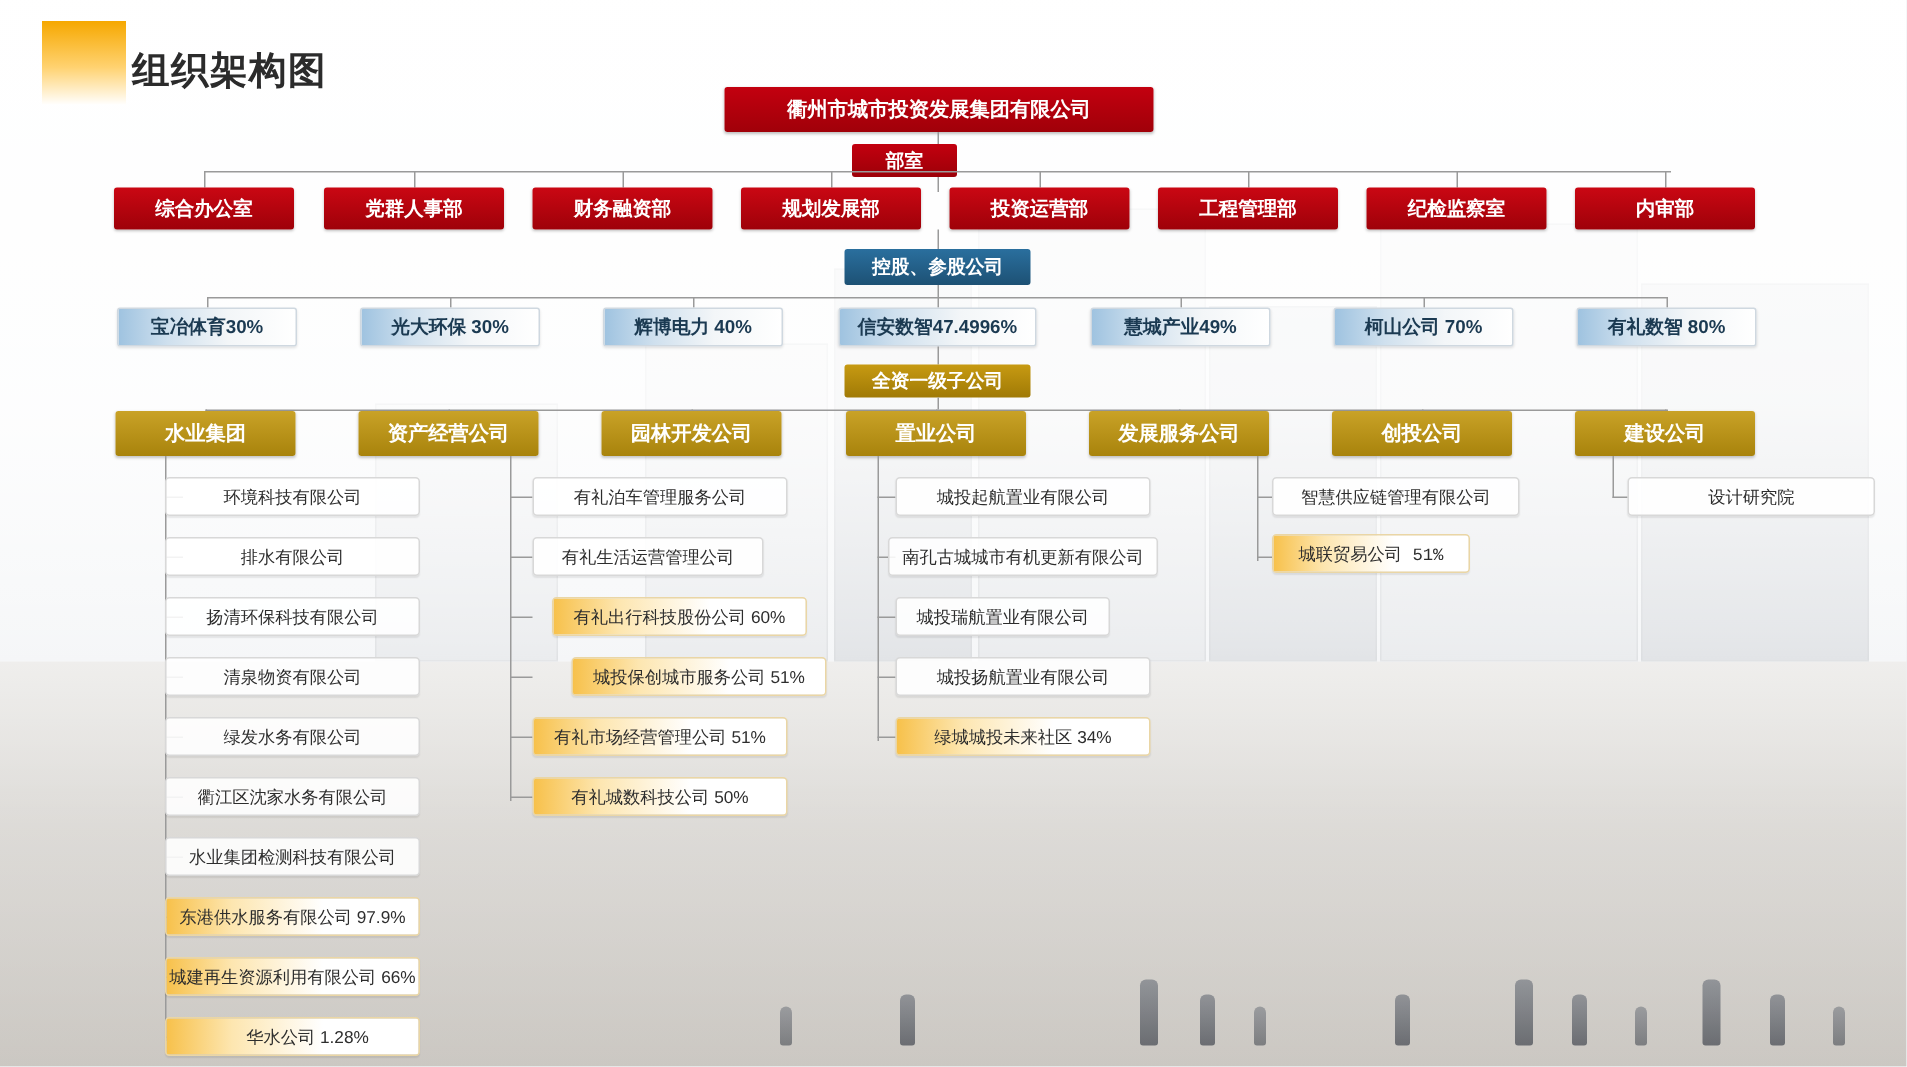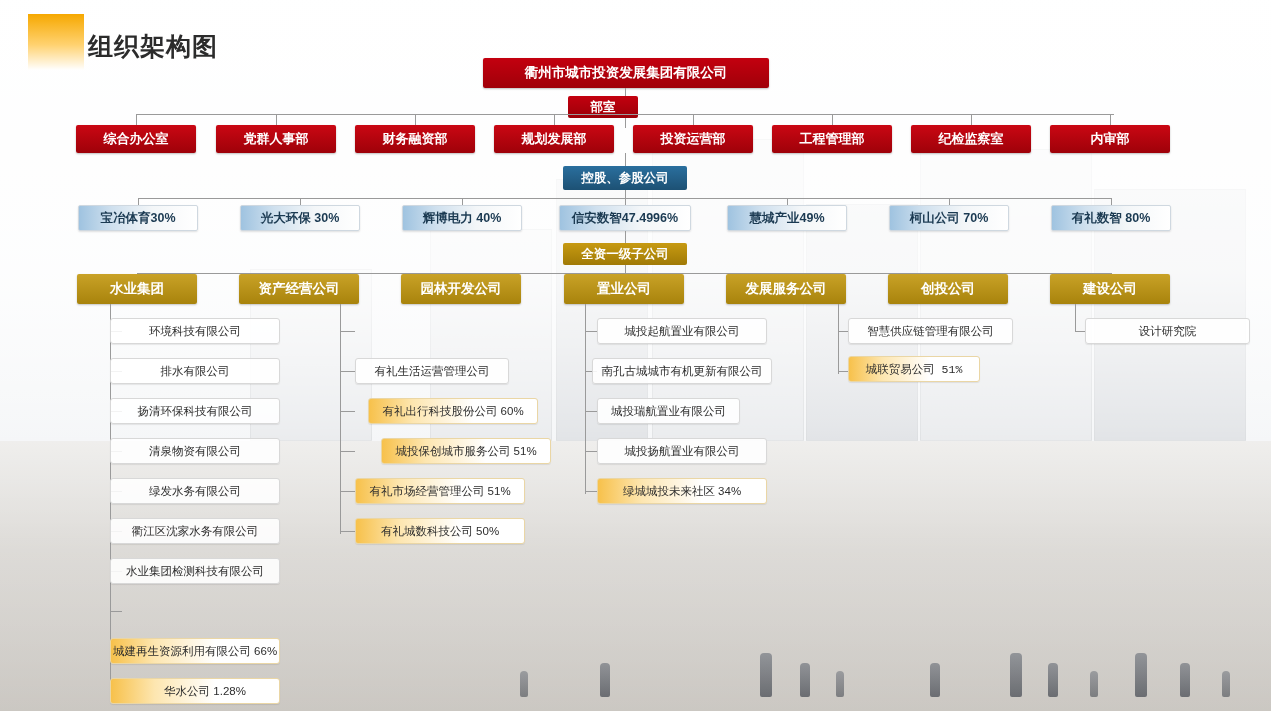--- a/index.html
+++ b/index.html
@@ -179,31 +179,33 @@
   <div class="ln hl" style="left:110px;top:651px;width:12px;"></div>
   <div class="ln hl" style="left:110px;top:691px;width:12px;"></div>
 
   <div class="box leaf" style="left:110px;top:318px;width:170px;">环境科技有限公司</div>
   <div class="box leaf" style="left:110px;top:358px;width:170px;">排水有限公司</div>
   <div class="box leaf" style="left:110px;top:398px;width:170px;">扬清环保科技有限公司</div>
   <div class="box leaf" style="left:110px;top:438px;width:170px;">清泉物资有限公司</div>
   <div class="box leaf" style="left:110px;top:478px;width:170px;">绿发水务有限公司</div>
   <div class="box leaf" style="left:110px;top:518px;width:170px;">衢江区沈家水务有限公司</div>
   <div class="box leaf" style="left:110px;top:558px;width:170px;">水业集团检测科技有限公司</div>
+  <div class="box leaf amber" style="left:110px;top:598px;width:170px;">东港供水服务有限公司 97.9%</div>
   <div class="box leaf amber" style="left:110px;top:638px;width:170px;">城建再生资源利用有限公司 66%</div>
   <div class="box leaf amber" style="left:110px;top:678px;width:170px;padding-left:20px;">华水公司 1.28%</div>
 
   <div class="ln vl" style="left:340px;top:304px;height:230px;"></div>
   <div class="ln hl" style="left:340px;top:331px;width:15px;"></div>
   <div class="ln hl" style="left:340px;top:371px;width:15px;"></div>
   <div class="ln hl" style="left:340px;top:411px;width:15px;"></div>
   <div class="ln hl" style="left:340px;top:451px;width:15px;"></div>
   <div class="ln hl" style="left:340px;top:491px;width:15px;"></div>
   <div class="ln hl" style="left:340px;top:531px;width:15px;"></div>
 
+  <div class="box leaf" style="left:355px;top:318px;width:170px;">有礼泊车管理服务公司</div>
   <div class="box leaf" style="left:355px;top:358px;width:154px;">有礼生活运营管理公司</div>
   <div class="box leaf amber" style="left:368px;top:398px;width:170px;">有礼出行科技股份公司 60%</div>
   <div class="box leaf amber" style="left:355px;top:438px;width:170px;margin-left:26px;">城投保创城市服务公司 51%</div>
   <div class="box leaf amber" style="left:355px;top:478px;width:170px;">有礼市场经营管理公司 51%</div>
   <div class="box leaf amber" style="left:355px;top:518px;width:170px;">有礼城数科技公司 50%</div>
 
   <div class="ln vl" style="left:585px;top:304px;height:190px;"></div>
   <div class="ln hl" style="left:585px;top:331px;width:12px;"></div>
   <div class="ln hl" style="left:585px;top:371px;width:12px;"></div>
   <div class="ln hl" style="left:585px;top:411px;width:12px;"></div>

